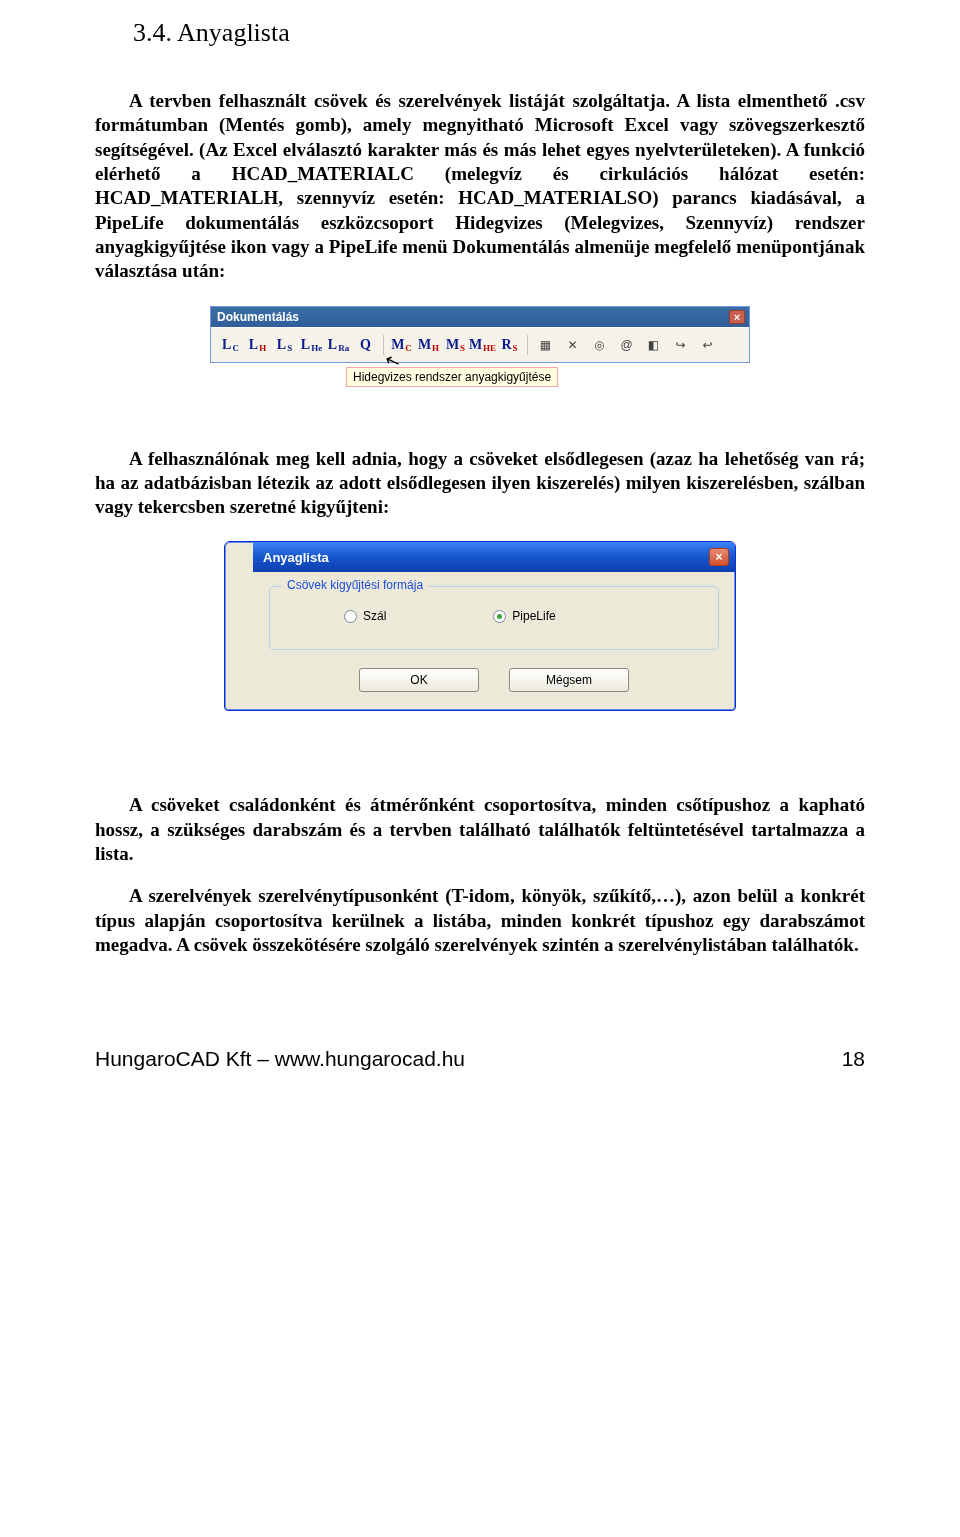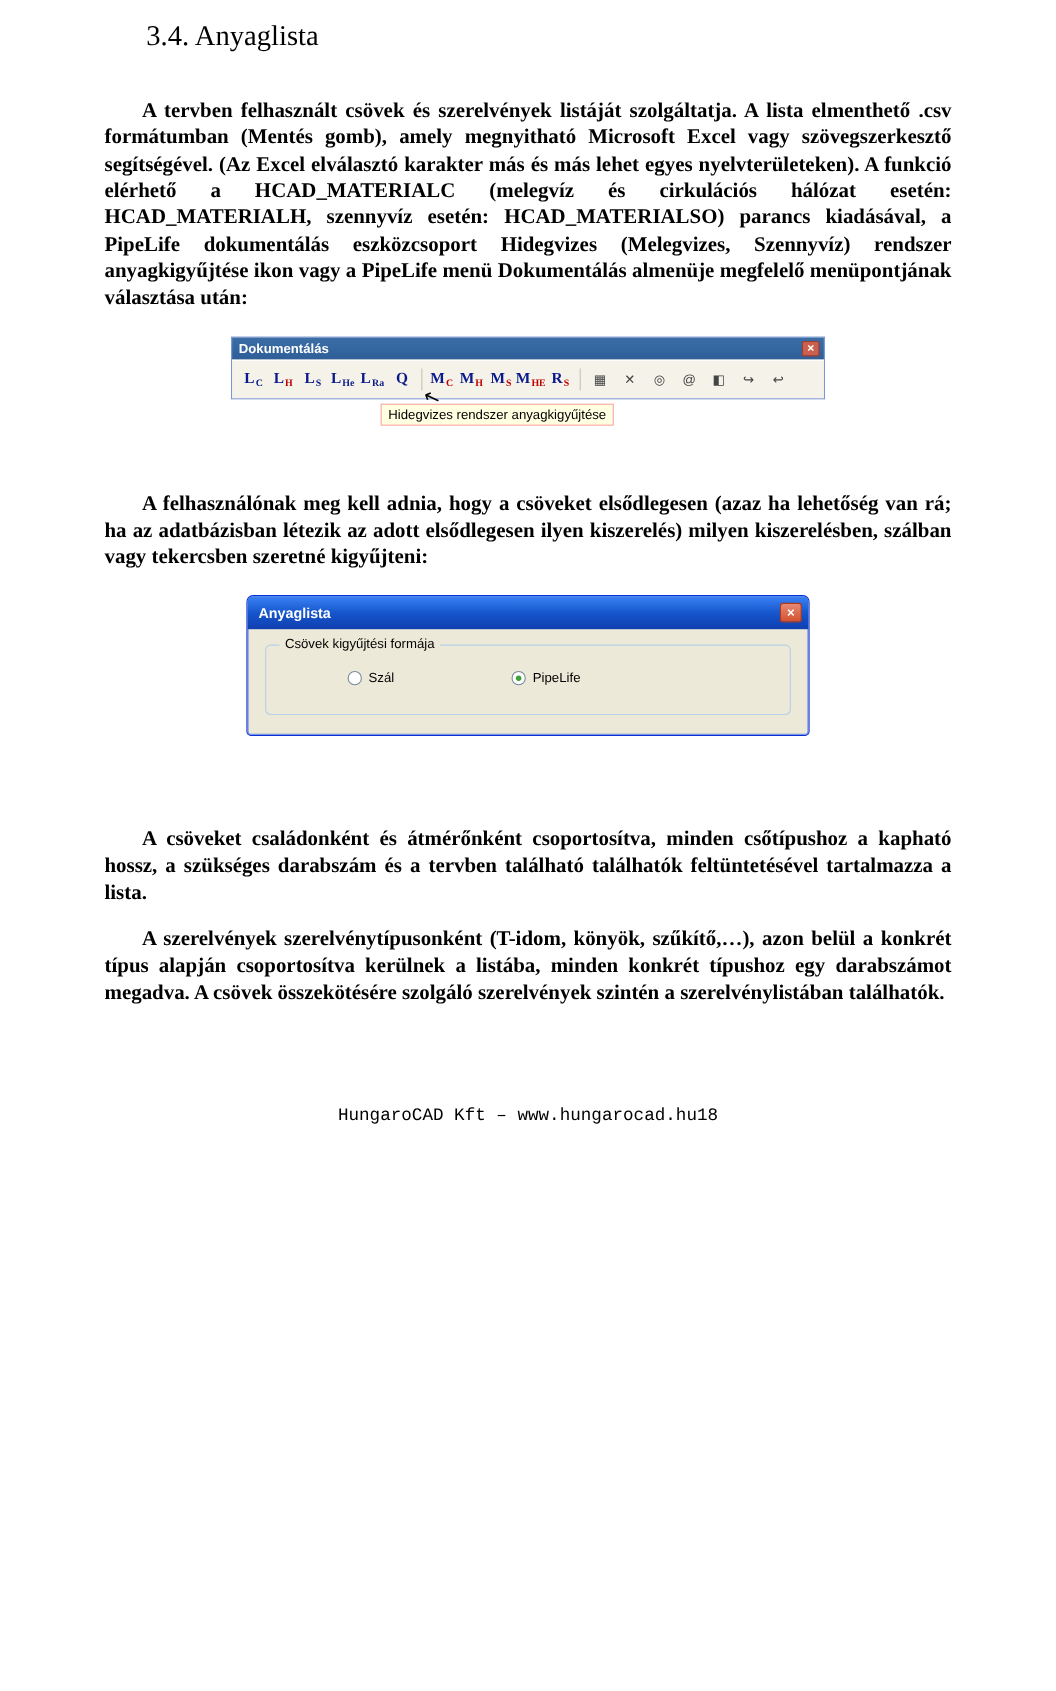--- a/index.html
+++ b/index.html
@@ -97,20 +97,21 @@
   }
 
   
   .dlg-wrap { margin: 22px auto 82px auto; width: 512px; }
   .dlg-window {
     border: 1px solid #0831d9;
     border-radius: 6px 6px 4px 4px;
     overflow: hidden;
     background: #ece9d8;
     box-shadow: 0 0 0 1px #6b8ae0 inset;
+    padding-left: 28px;
   }
   .dlg-title {
     background: linear-gradient(#3c83f6 0%, #1656cc 50%, #0f3fb0 100%);
     color:#fff;
     font-family: Tahoma, Arial, sans-serif;
     font-size: 13px; font-weight: bold;
     padding: 6px 6px 6px 10px;
     display:flex; justify-content:space-between; align-items:center;
   }
   .dlg-close {
@@ -128,21 +129,21 @@
     padding: 22px 18px 26px 18px;
     position: relative;
   }
   .groupbox-title {
     position: absolute;
     top: -9px; left: 12px;
     background: #ece9d8;
     padding: 0 5px;
     font-family: Tahoma, Arial, sans-serif;
     font-size: 12px;
-    color: #000000;
+    color: #1d4ed8;
   }
   .radio-row { display:flex; gap: 107px; padding-left: 56px; }
   .radio-opt {
     display:flex; align-items:center; gap:6px;
     font-family: Tahoma, Arial, sans-serif;
     font-size: 12px;
     cursor:pointer;
   }
   .radio-circle {
     width: 13px; height: 13px; border-radius:50%;
@@ -158,24 +159,24 @@
     background: linear-gradient(#fff, #eceade);
     border: 1px solid #8a8a7a;
     border-radius: 3px;
     cursor:pointer;
   }
 
   
   .footer {
     position: relative;
     margin-top: 90px;
-    font-family: Liberation Mono, monospace;
-    font-size: 16px;
+    font-family: Liberation Sans, sans-serif;
+    font-size: 21px;
     display:flex;
-    justify-content: center;
+    justify-content: space-between;
   }
 </style>
 </head>
 <body>
 
 <h2 class="section-title">3.4. Anyaglista</h2>
 
 <p class="body-text"><span class="indent"></span><span>A tervben felhasznált csövek és szerelvények listáját szolgáltatja. A lista elmenthető .csv formátumban (Mentés gomb), amely megnyitható Microsoft Excel vagy szövegszerkesztő segítségével. (Az Excel elválasztó karakter más és más lehet egyes nyelvterületeken). A funkció elérhető a HCAD_MATERIALC (melegvíz és cirkulációs hálózat esetén: HCAD_MATERIALH, szennyvíz esetén: HCAD_MATERIALSO) parancs kiadásával, a PipeLife dokumentálás eszközcsoport Hidegvizes (Melegvizes, Szennyvíz) rendszer anyagkigyűjtése ikon vagy a PipeLife menü Dokumentálás almenüje megfelelő menüpontjának választása után:</span></p>
 
 <div class="toolbar-wrap">
@@ -264,20 +265,24 @@
             <span>Szál</span>
           </label>
           <label class="radio-opt">
             <span class="radio-circle">
                 <span class="radio-dot"></span>
               </span>
             <span>PipeLife</span>
           </label>
         </div>
       </div>
+      <div class="dlg-buttons">
+        <button class="winbtn">OK</button>
+        <button class="winbtn">Mégsem</button>
+      </div>
     </div>
   </div>
 </div>
 
 <p class="body-text"><span class="indent"></span><span>A csöveket családonként és átmérőnként csoportosítva, minden csőtípushoz a kapható hossz, a szükséges darabszám és a tervben található találhatók feltüntetésével tartalmazza a lista.</span></p>
 
 <p class="body-text"><span class="indent"></span><span>A szerelvények szerelvénytípusonként (T-idom, könyök, szűkítő,…), azon belül a konkrét típus alapján csoportosítva kerülnek a listába, minden konkrét típushoz egy darabszámot megadva. A csövek összekötésére szolgáló szerelvények szintén a szerelvénylistában találhatók.</span></p>
 
 <div class="footer">
   <span>HungaroCAD Kft – www.hungarocad.hu</span>

